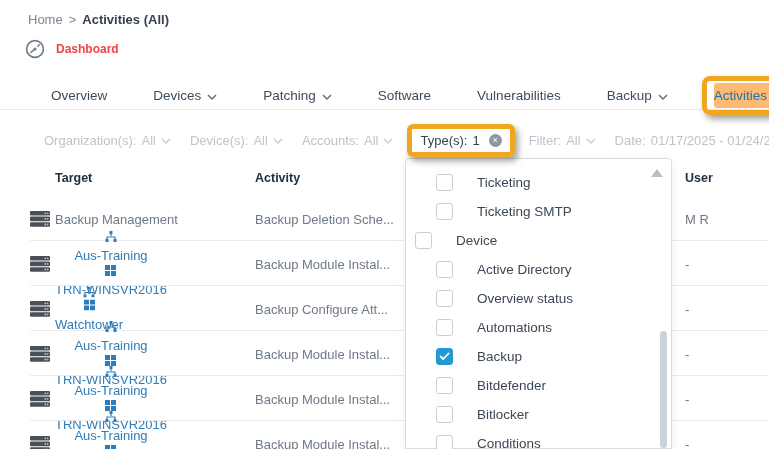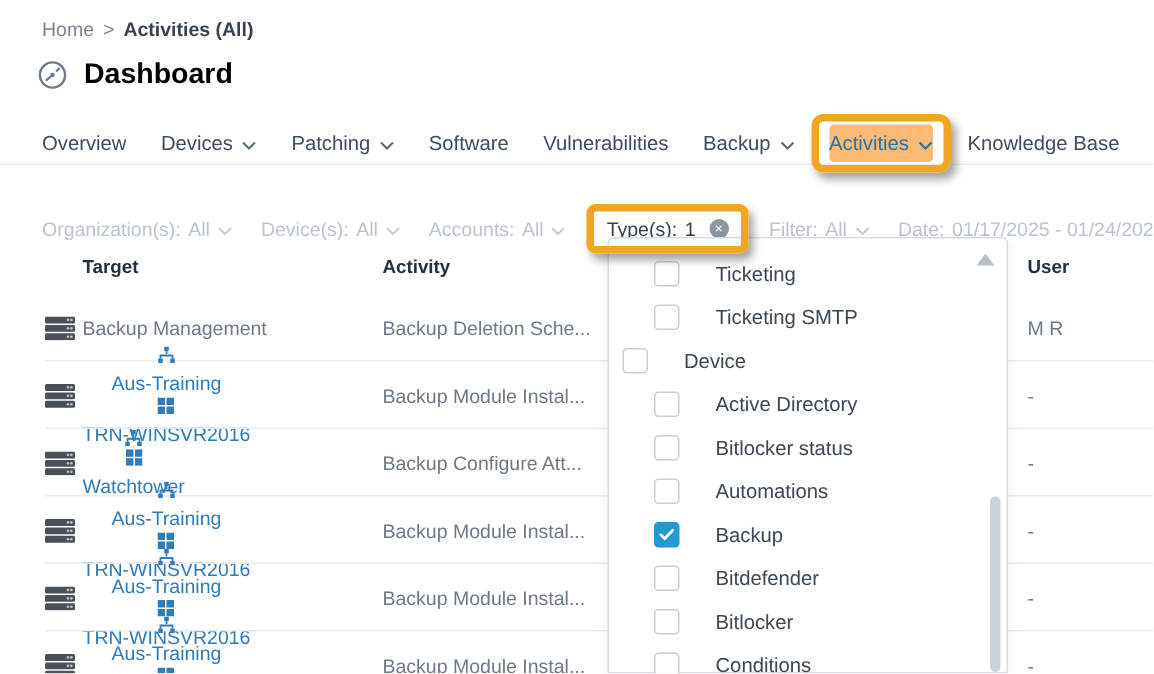--- a/index.html
+++ b/index.html
@@ -7,39 +7,39 @@
     position:relative; width:769px; height:449px; background:#ffffff;
     font-family:"Liberation Sans", sans-serif; color:#37424e; overflow:hidden;
   }
 
   
   .breadcrumb { position:absolute; left:28px; top:12px; font-size:13px; color:#7a8694; display:flex; gap:6px; align-items:center;}
   .breadcrumb .current { color:#37424e; font-weight:600; }
 
   
   .title-row { position:absolute; left:25px; top:39px; display:flex; align-items:center; gap:11px; }
-  .page-title { font-size:19px; font-weight:700; color:#000000; }
+  .page-title { font-size:12px; font-weight:700; color:#ef4444; }
 
   
   .tabbar { position:absolute; left:0; top:82px; width:100%; height:28px; box-sizing:border-box;
             border-bottom:1px solid #e7eaee; display:flex; align-items:center; padding-left:28px; gap:23px; }
-  .tab { font-size:13.5px; color:#3d4c5e; display:flex; align-items:center; gap:6px; white-space:nowrap; cursor:pointer; position:relative; }
+  .tab { font-size:13.5px; color:#3d4c5e; display:flex; align-items:center; gap:6px; white-space:nowrap; cursor:pointer; position:relative;margin-left:23px; }
   .tab .chev { display:flex; color:#5a6a7a; margin-top:2px; }
   .tab.active { color:#2273ab; background:#fdba74; padding:5px 0; border-radius:3px;align-items:center; }
   .tab.active .chev { color:#2273ab; }
 
   
   .annot { position:absolute; border:5px solid #f0a61f; border-radius:8px;
            box-shadow:3px 4px 6px rgba(70,70,70,0.5); pointer-events:none; z-index:30; }
   .annot-tab { top:-7px; bottom:-7px; left:-12px; right:-12px; }
   .annot-filter { top:-9px; bottom:-9px; left:-13px; right:-13px; border-radius:6px; }
 
   
   .filterbar { position:absolute; left:0; top:120px; width:100%; height:40px; box-sizing:border-box;
-               display:flex; align-items:flex-end; padding-left:28px; gap:19px; font-size:13px; }
+               display:flex; align-items:center; padding-left:44px; gap:19px; font-size:13px; }
   .filter { display:flex; align-items:center; gap:5px; color:#bcc4cd; white-space:nowrap; cursor:pointer; position:relative; }
   .filter .chev { display:flex; color:#c6cdd4; margin-top:2px; }
   .filter.dark { color:#37424e; }
   .filter.annotated { margin:0 8px; }
   .rm-badge { display:inline-flex; width:13px; height:13px; border-radius:50%; background:#8d97a3; color:#fff;
               font-size:9px; line-height:1; align-items:center; justify-content:center; margin-left:4px; }
 
   
   .table { position:absolute; left:0; top:163px; right:0; bottom:0; overflow:hidden; font-size:13px; }
   .thead { position:relative; height:33px; }
@@ -445,21 +445,21 @@
         <div class="dd-item parent">
           <div class="dd-cb"></div>
           <span class="dd-label">Device</span>
         </div>
         <div class="dd-item">
           <div class="dd-cb"></div>
           <span class="dd-label">Active Directory</span>
         </div>
         <div class="dd-item">
           <div class="dd-cb"></div>
-          <span class="dd-label">Bitlocker status</span>
+          <span class="dd-label">Overview status</span>
         </div>
         <div class="dd-item">
           <div class="dd-cb"></div>
           <span class="dd-label">Automations</span>
         </div>
         <div class="dd-item">
           <div class="dd-cb checked">
             <svg width="11" height="9" viewBox="0 0 11 9">
               <path d="M1.5 4.5 L4.2 7 L9.5 1.5" stroke="#fff" stroke-width="1.8" fill="none" stroke-linecap="round"></path>
             </svg>

